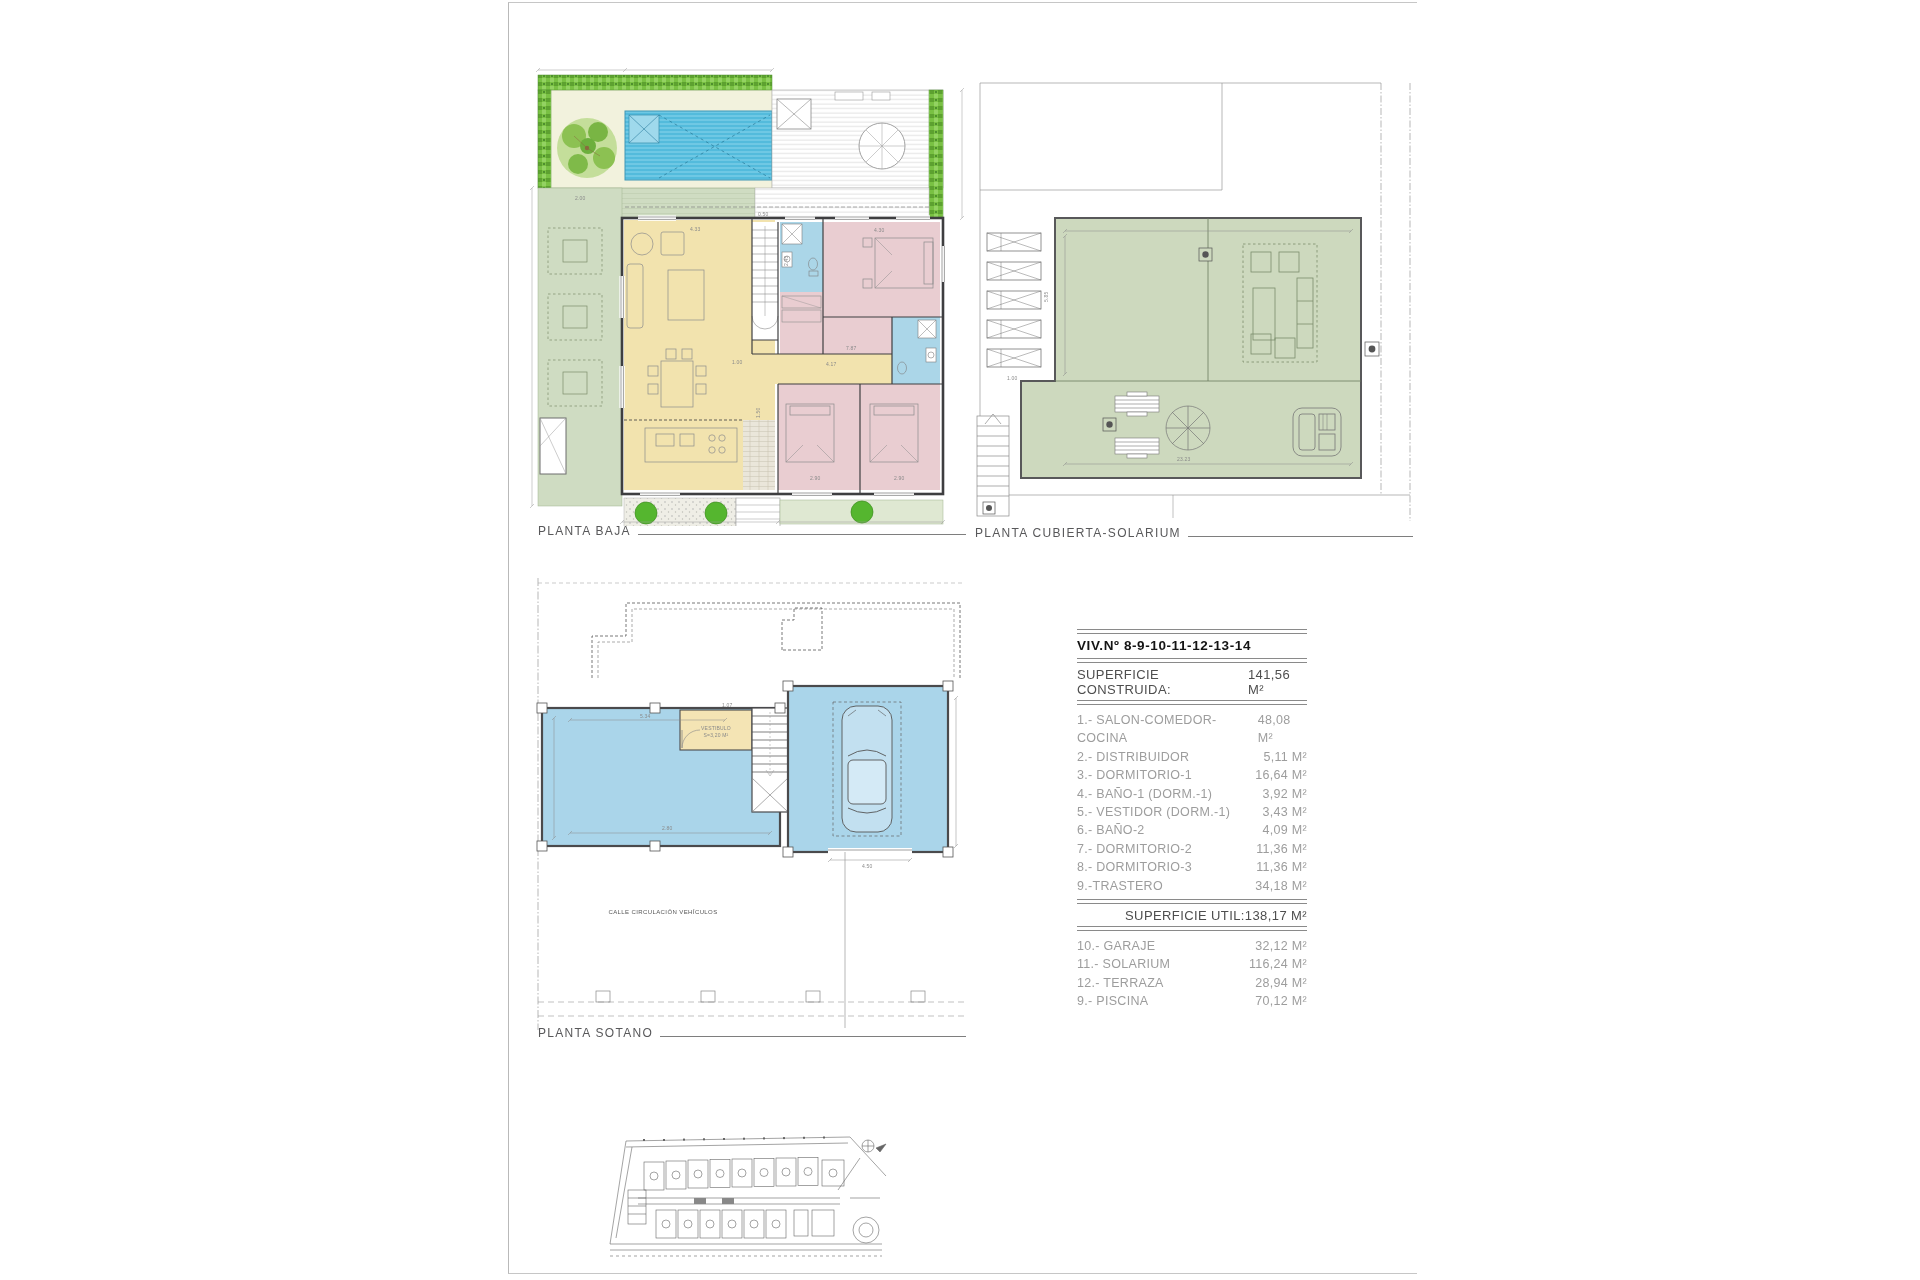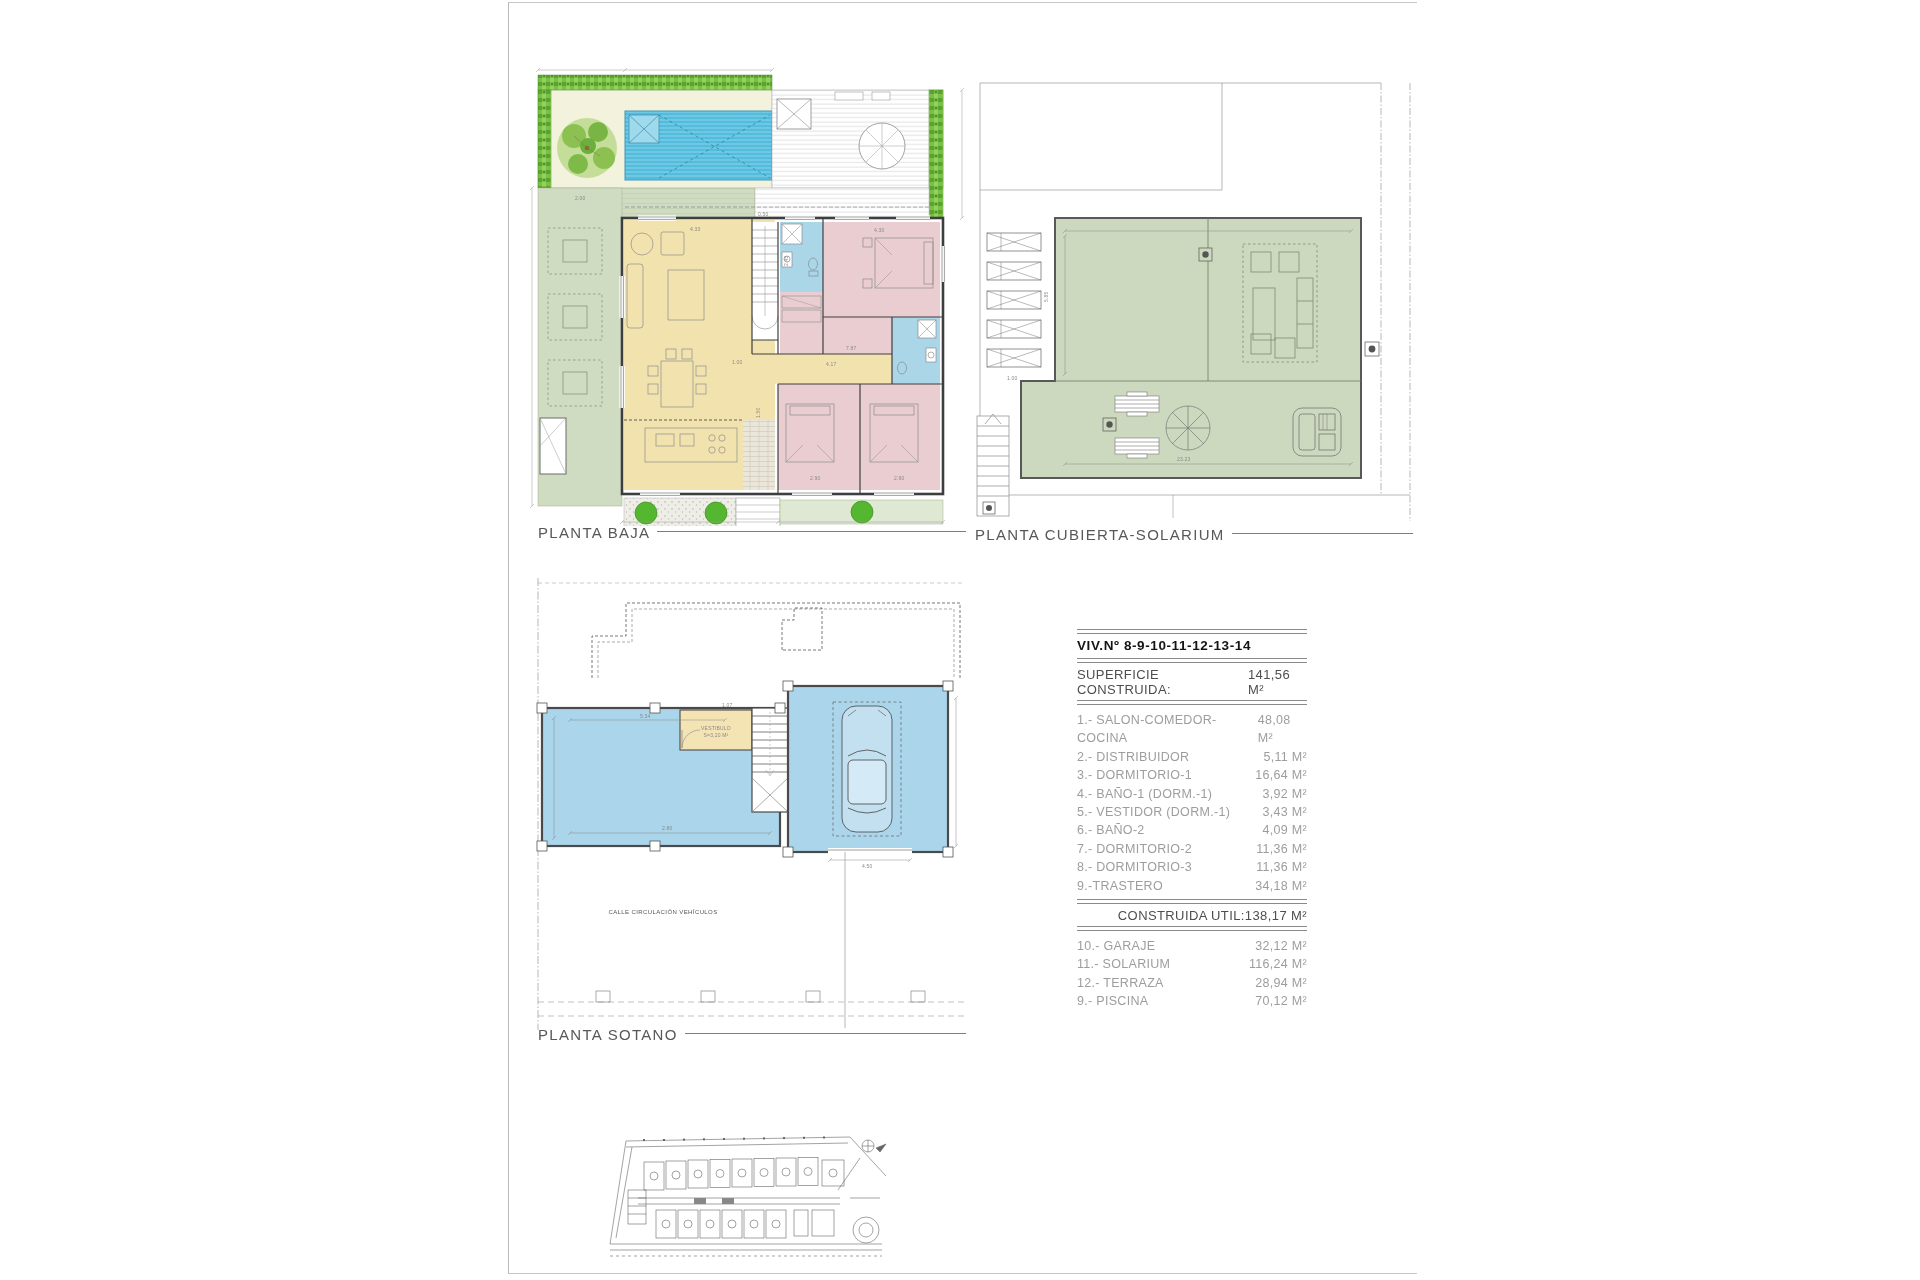--- a/index.html
+++ b/index.html
@@ -1,22 +1,22 @@
 <!DOCTYPE html>
 <html><head>
 <meta charset="utf-8">
 <style>
   html,body{margin:0;padding:0;background:#ffffff;}
   #canvas{position:relative;width:1920px;height:1280px;background:#ffffff;overflow:hidden;
           font-family:"Liberation Sans", sans-serif;}
   #sheet{position:absolute;left:508px;top:2px;width:908px;height:1270px;
          border-left:1px solid #b9b9b9;border-top:1px solid #c6c6c6;border-bottom:1px solid #c6c6c6;background:#fff;}
   .abs{position:absolute;}
-  .plan-label{position:absolute;display:flex;align-items:center;color:#58585a;
-              font-size:15px;letter-spacing:1.3px;font-weight:400;}
+  .plan-label{position:absolute;display:flex;align-items:flex-end;color:#58585a;
+              font-size:12px;letter-spacing:1.3px;font-weight:400;}
   .plan-label .rule{flex:1;border-bottom:1px solid #7e7e7e;margin:0 0 3px 7px;}
   
   #areas{position:absolute;left:1077px;top:629px;width:230px;}
   .drule{height:3px;border-top:1px solid #8a8a8a;border-bottom:1px solid #8a8a8a;}
   .ttl{display:flex;font-weight:bold;color:#141414;font-size:13.5px;
        letter-spacing:0.6px;padding:4px 0 5px 0;}
   .hrow{display:flex;justify-content:flex-end;font-size:13px;color:#4e4e4e;
         letter-spacing:0.4px;padding:4px 0 3px 0;}
   .items{margin:6px 0 4px 0;}
   .irow{display:flex;justify-content:space-between;font-size:12.5px;color:#9d9d9d;
@@ -630,21 +630,21 @@
           <span>8.- DORMITORIO-3</span>
           <span>11,36 M²</span>
         </div>
       <div class="irow">
           <span>9.-TRASTERO</span>
           <span>34,18 M²</span>
         </div>
     </div>
     <div class="drule"></div>
     <div class="hrow">
-      <span>CONSTRUIDA UTIL:</span>
+      <span>SUPERFICIE UTIL:</span>
       <span>138,17 M²</span>
     </div>
     <div class="drule"></div>
     <div class="items">
       <div class="irow">
           <span>10.- GARAJE</span>
           <span>32,12 M²</span>
         </div>
       <div class="irow">
           <span>11.- SOLARIUM</span>

